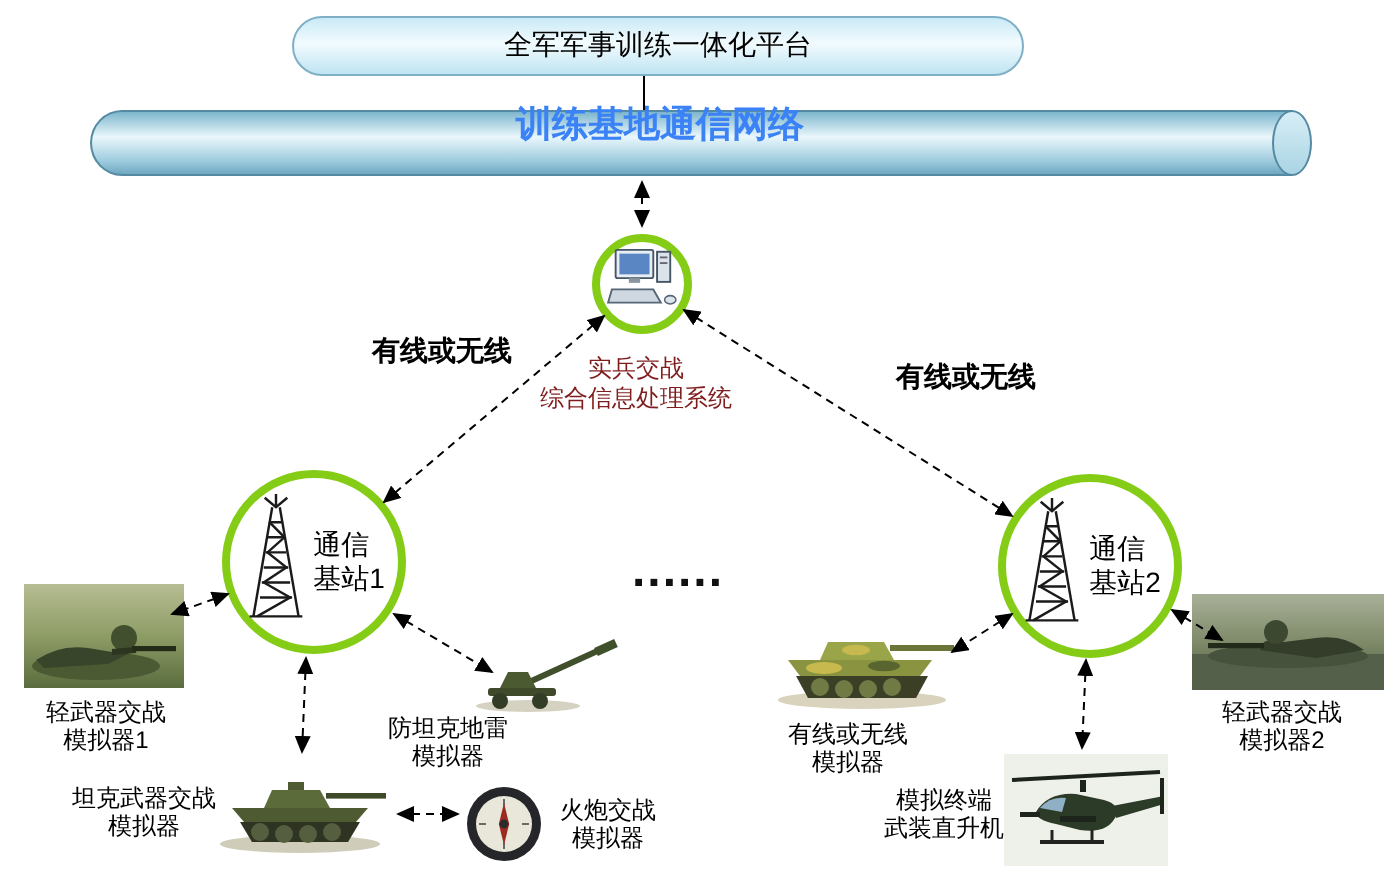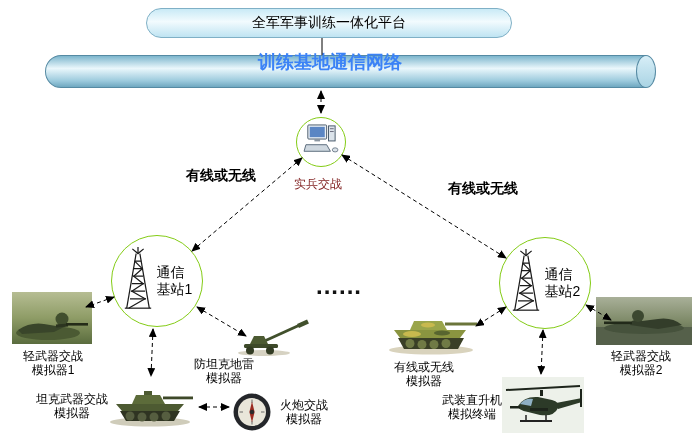--- a/index.html
+++ b/index.html
@@ -26,21 +26,21 @@
     border:1px solid #558aa3; border-radius:50%;
     background:linear-gradient(to bottom,#d7eef7,#aad4e4);
   }
   .cyl-label {
     left:45px; top:45px; width:570px; height:33px;
     display:flex; align-items:center; justify-content:center;
     font-size:18px; font-weight:bold; color:#3b82f6;
   }
 
   .node-circle {
-    border:1px solid #84cc16; border-radius:50%; background:#fff;
+    border:4px solid #84cc16; border-radius:50%; background:#fff;
     display:flex; align-items:center; justify-content:center;
   }
   .computer-node { left:296px; top:117px; width:50px; height:50px; }
   .station-node { width:92px; height:92px; gap:3px; }
   .station-1 { left:111px; top:235px; }
   .station-2 { left:499px; top:237px; }
   .station-label { font-size:14px; line-height:17px; color:#000; text-align:left; }
 
   .processor-label {
     left:238px; top:177px; width:160px; text-align:center;
@@ -85,20 +85,21 @@
         <line x1="29.5" y1="5" x2="33.5" y2="5" stroke="#667" stroke-width="1"></line>
         <line x1="29.5" y1="8" x2="33.5" y2="8" stroke="#667" stroke-width="1"></line>
         <path d="M4 22 L26 22 L30 29 L2 29 Z" fill="#cfd8e0" stroke="#567" stroke-width="1"></path>
         <ellipse cx="35" cy="27.5" rx="3" ry="2.2" fill="#dde4ea" stroke="#567" stroke-width="0.8"></ellipse>
       </svg>
     </span>
   </div>
 
   <div class="abs processor-label">
     <div>实兵交战</div>
+    <div>综合信息处理系统</div>
   </div>
 
   <div class="abs link-label link-label-left">有线或无线</div>
   <div class="abs link-label link-label-right">有线或无线</div>
 
   <div class="abs node-circle station-node station-1">
     <span>
       <svg width="32" height="68" viewBox="0 0 34 70" aria-hidden="true">
         <g stroke="#1a1a1a" stroke-width="1.3" fill="none">
           <path d="M17 1 L17 8"></path>
@@ -265,22 +266,22 @@
   </div>
   <div class="abs sim-label" style="left:256px;top:398px;width:96px">
     <div>火炮交战</div>
     <div>模拟器</div>
   </div>
   <div class="abs sim-label" style="left:376px;top:360px;width:96px">
     <div>有线或无线</div>
     <div>模拟器</div>
   </div>
   <div class="abs sim-label" style="left:424px;top:393px;width:96px">
+    <div>模拟终端</div>
     <div>武装直升机</div>
-    <div>模拟终端</div>
   </div>
   <div class="abs sim-label" style="left:593px;top:349px;width:96px">
     <div>轻武器交战</div>
     <div>模拟器2</div>
   </div>
 
   <svg class="abs overlay" width="698" height="441">
     <defs>
       <marker id="arr" markerWidth="9" markerHeight="8" refX="8" refY="4" orient="auto-start-reverse" markerUnits="userSpaceOnUse">
         <path d="M0 0 L9 4 L0 8 Z" fill="#000"></path>

